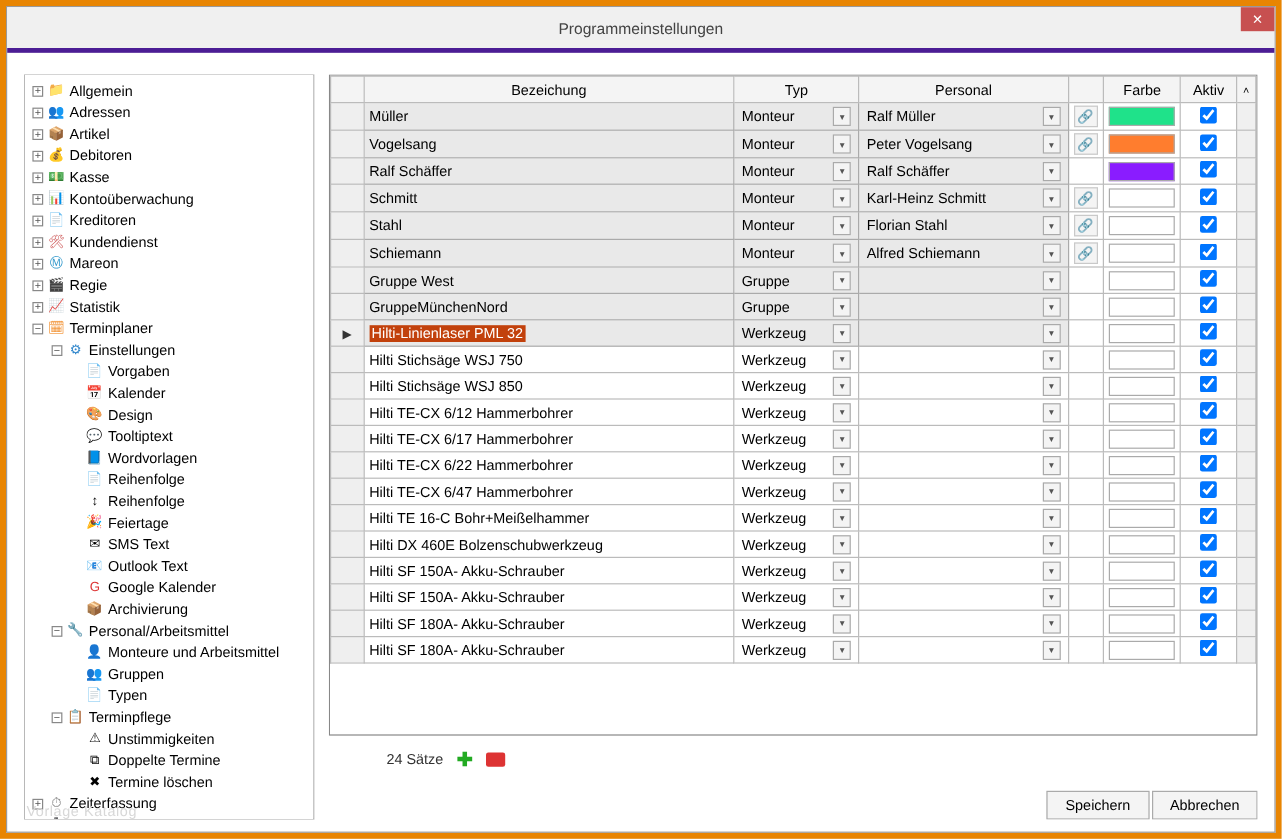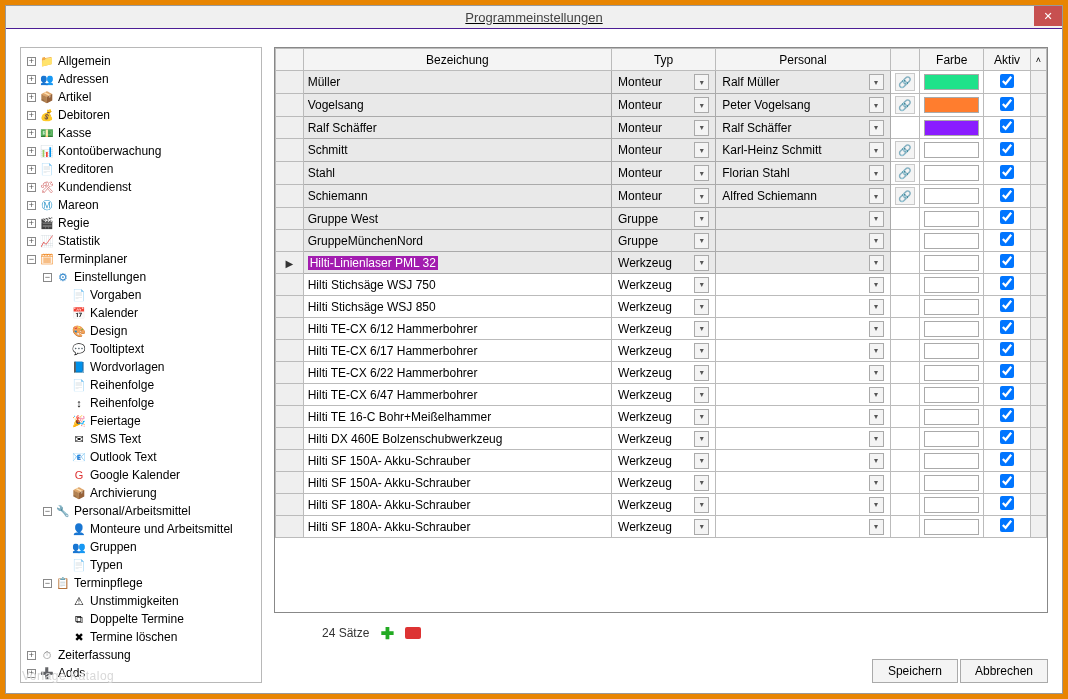--- a/index.html
+++ b/index.html
@@ -1,18 +1,18 @@
 <!DOCTYPE html>
 <html><head>
 <meta charset="utf-8">
 <style>
 * { box-sizing: border-box; margin: 0; padding: 0; font-family: "Segoe UI", Tahoma, sans-serif; }
 body { background: #e88502; padding: 5px; font-size: 12px; }
 .window { background: #fff; border: 1px solid #999; width: 100%; height: 689px; display: flex; flex-direction: column; }
-.title-bar { height: 23px; display: flex; align-items: center; justify-content: center; background: #f0f0f0; position: relative; border-bottom: 1px solid #4c1d95; text-decoration: underline;}
+.title-bar { height: 38px; display: flex; align-items: center; justify-content: center; background: #f0f0f0; position: relative; border-bottom: 4px solid #4c1d95;}
 .title-bar .title { color: #444; font-size: 13px; }
 .close-btn { position: absolute; right: 0; top: 0; width: 28px; height: 20px; background: #c75050; color: #fff; display: flex; align-items: center; justify-content: center; font-size: 11px; cursor: pointer;}
 .body { flex: 1; display: flex; padding: 18px 14px 10px 14px; gap: 12px; overflow: hidden;}
 .tree-pane { width: 242px; border: 1px solid #b8b8b8; overflow-y: auto; background: #fff; padding: 4px 2px; }
 .tree ul { list-style: none; padding-left: 16px; }
 .tree > ul { padding-left: 2px; }
 .tree li { line-height: 18px; white-space: nowrap; }
 .tree .node { display: flex; align-items: center; gap: 3px; padding: 0 2px; cursor: default;}
 .expander { width: 9px; height: 9px; border: 1px solid #888; background: #fff; color: #555; line-height: 7px; text-align: center; font-size: 9px; display:inline-flex; align-items:center; justify-content:center; cursor:pointer;}
 .expander.empty { border: none; background: transparent; }
@@ -20,21 +20,21 @@
 .right-pane { flex: 1; display: flex; flex-direction: column; overflow: hidden; }
 .grid-wrap { flex: 1; border: 1px solid #888; overflow: hidden; display: flex; flex-direction: column; background:#fff;}
 table { border-collapse: collapse; width: 100%; table-layout: fixed; }
 th, td { border: 1px solid #bbb; padding: 2px 4px; font-size: 12px; height: 22px; overflow: hidden; white-space: nowrap; text-overflow: ellipsis; }
 th { background: #f4f4f4; font-weight: normal; text-align: left; }
 thead th { text-align: center; }
 .row-header { width: 26px; background: #efefef; }
 col.c-bez { width: 290px; } col.c-typ { width: 98px; } col.c-pers { width: 164px; } col.c-link { width: 28px;} col.c-farbe{width:60px} col.c-aktiv{width:44px} col.c-scroll{width:15px}
 .dd { display:flex; align-items:center; justify-content:space-between; padding:0 2px;}
 .dd .arr { width:15px; height:16px; border:1px solid #aaa; background:#f4f4f4; display:flex;align-items:center;justify-content:center; font-size:8px; color:#555;}
-.selected-text { background:#a21caf; color:#fff; padding:0 2px;}
+.selected-text { background:#c2410c; color:#fff; padding:0 2px;}
 .link-btn { width:20px; height:18px; border:1px solid #c9c9c9; background:#f4f4f4; display:inline-flex; align-items:center; justify-content:center; font-size:11px; color:#c08030;}
 .color-swatch { width:100%; height:16px; border:1px solid #aaa; }
 .chk { width:14px; height:14px; }
 .footer-row { display:flex; align-items:center; gap:10px; margin-top:12px; padding:0 4px;}
 .footer-row .count { color:#333;margin-left:44px; }
 .add-btn { width:16px; height:16px; color:#2a2; font-weight:bold; font-size:16px; display:flex;align-items:center;justify-content:center; cursor:pointer;}
 .del-btn { width:16px; height:12px; background:#d33; border-radius:2px; cursor:pointer;}
 .buttons-row { display:flex; justify-content:flex-end; gap:2px; margin-top:18px; }
 .btn { min-width:86px; height:24px; border:1px solid #aaa; background:#f4f4f4; padding:0 14px; cursor:pointer; font-size:12px;}
 .watermark { position:absolute; left:22px; bottom:16px; color:#d8d8d8; font-size:12px; letter-spacing:0.5px;}

